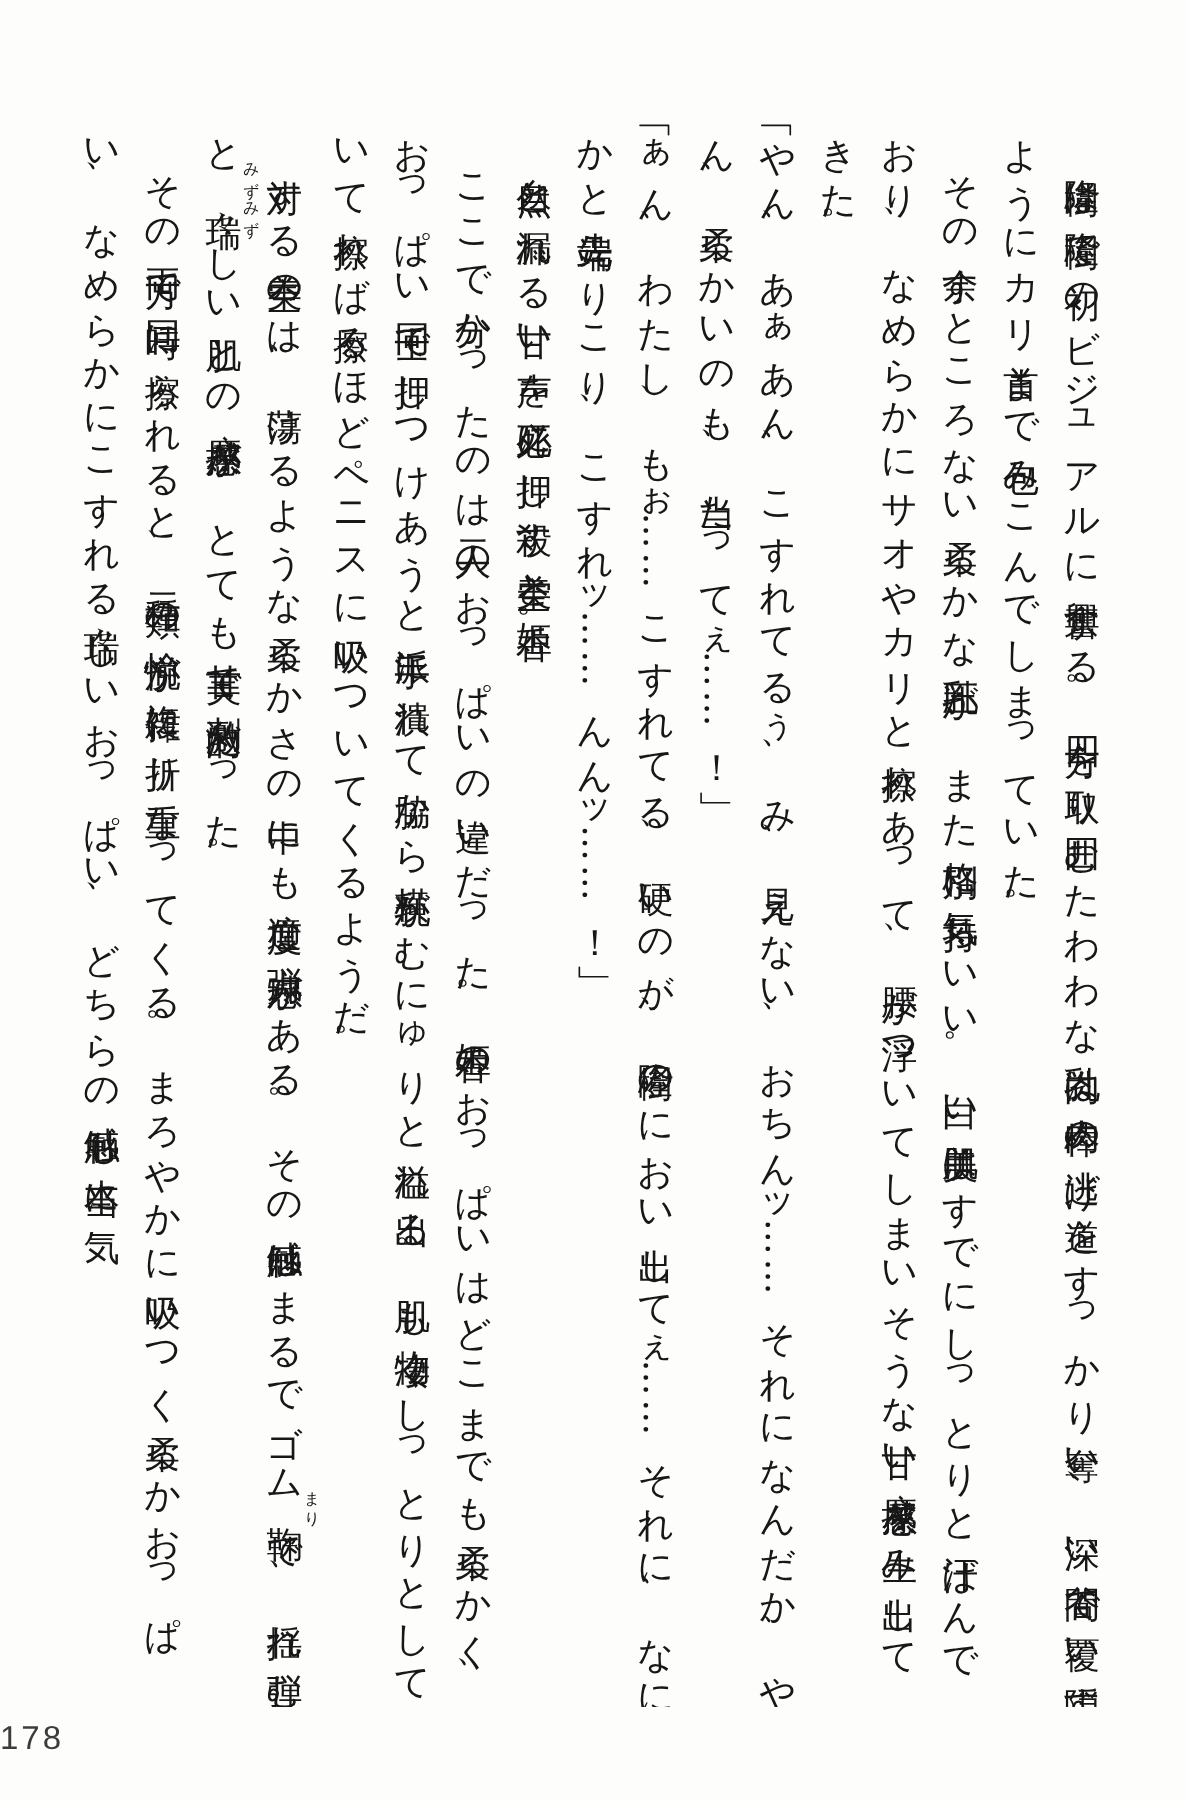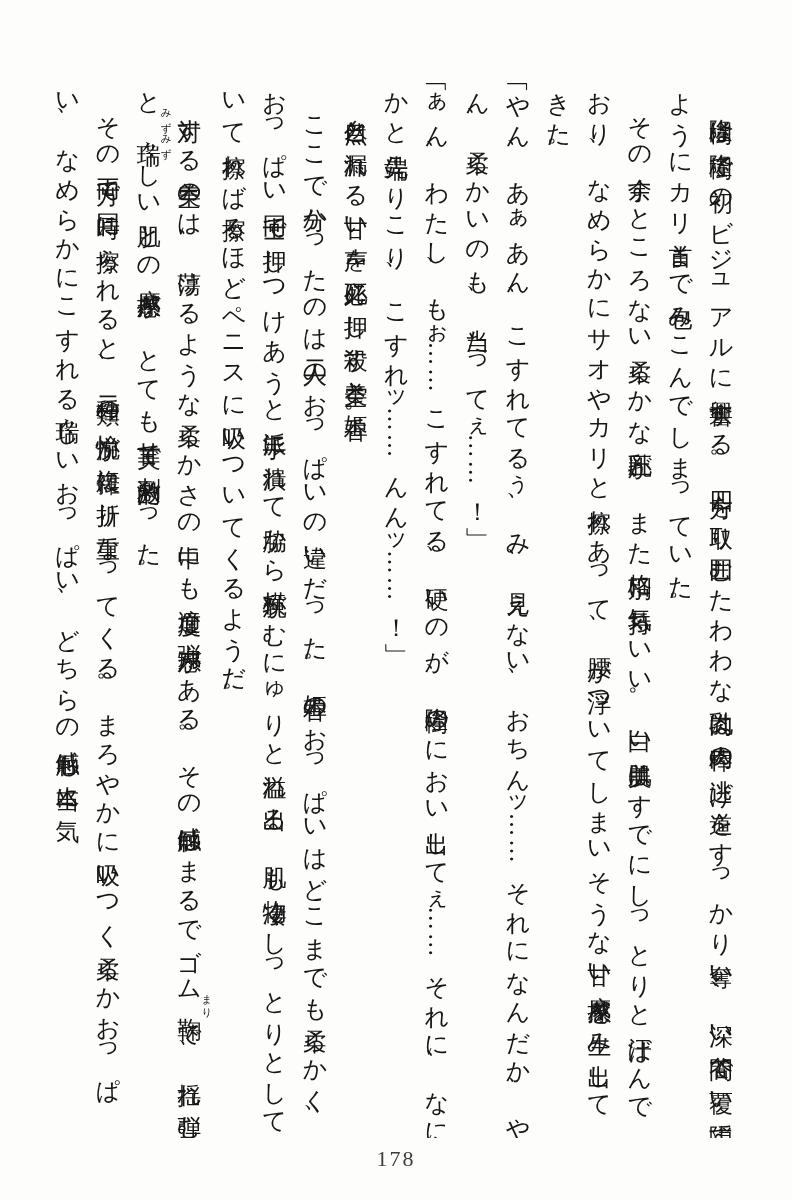--- a/index.html
+++ b/index.html
@@ -45,22 +45,21 @@
   }
   rt {
     font-size: 10.5px;
     letter-spacing: 1px;
   }
   .page-number {
     position: absolute;
     top: 1146px;
     left: 0;
     width: 792px;
-    text-align: center;
-    font-family: Liberation Serif, serif;
+    font-family: Liberation Sans, sans-serif;
     font-size: 22px;
     letter-spacing: 2px;
     color: #3c3c3c;
   }
 </style>
 </head>
 <body>
 
 <div class="page">
   <div class="text-block">

